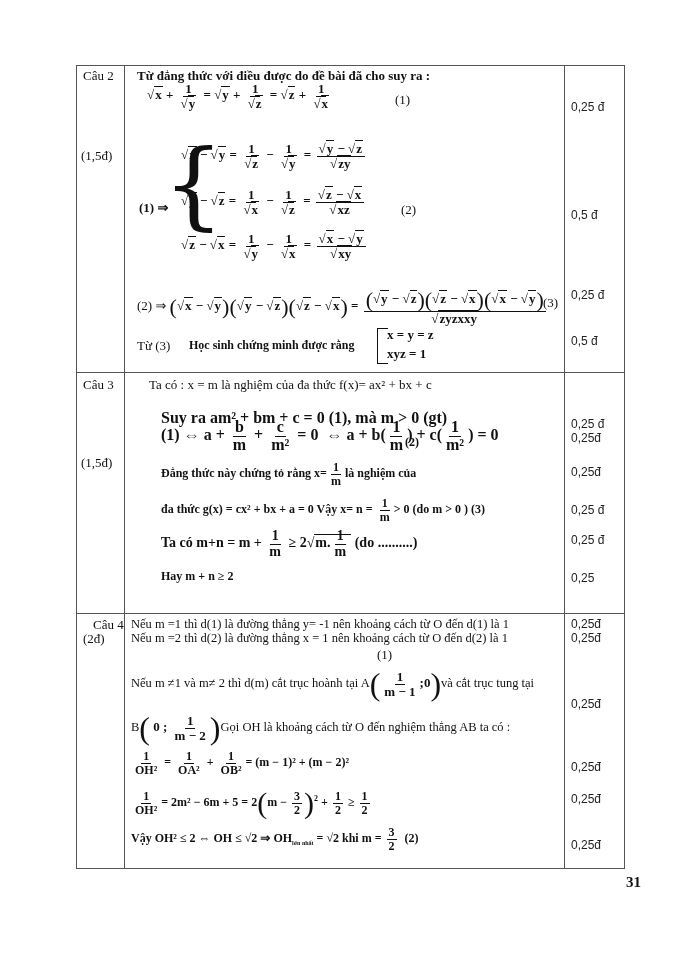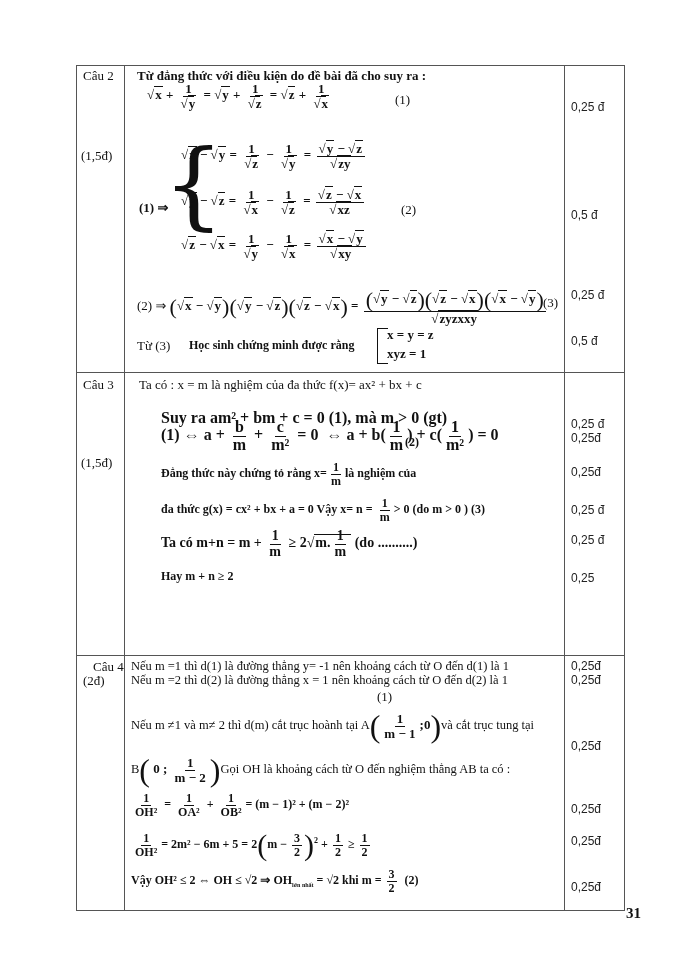--- a/index.html
+++ b/index.html
@@ -18,21 +18,21 @@
           margin: 0 2px; line-height: 1.05; }
   .frac .num { border-bottom: 1.2px solid #111; padding: 0 2px; }
   .frac .den { padding: 0 2px; }
   .sq { display: inline-block; }
   .sq::before { content: "\221A"; font-weight: normal; }
   .sq .rad { border-top: 1.2px solid #111; padding: 0 1px; }
   .brace { font-size: 96px; font-weight: normal; line-height: 1; font-family: "DejaVu Serif", serif; }
   .bigpar { font-size: 22px; font-weight: normal; vertical-align: middle; }
   .score { font-family: "Liberation Sans", sans-serif; font-size: 12px; color: #222; }
   .pagenum { position: absolute; left: 626px; top: 874px; font-weight: bold; font-size: 15px;
-             font-family: "Liberation Serif", serif; margin-top: 31px; }
+             font-family: "Liberation Serif", serif; }
   sup { font-size: 8px; }
   sub { font-size: 6px; }
   .bracket { display: inline-block; border-left: 1.5px solid #111; border-top: 1.5px solid #111;
              border-bottom: 1.5px solid #111; padding: 0 0 0 4px; width: 6px; height: 34px; vertical-align: middle; }
 </style>
 </head>
 <body>
 
 <div class="page">
 <table class="sol">
@@ -42,21 +42,21 @@
         <col class="c3">
       </colgroup>
 
   <tbody>
         <tr style="height:307px">
     <td>
       <span class="abs lbl" style="left:6px;top:2px">Câu 2</span>
       <span class="abs lbl" style="left:4px;top:82px">(1,5đ)</span>
     </td>
     <td>
-      <span class="abs b" style="left:12px;top:2px">Từ đẳng thức với điều kiện do đề bài đã cho suy ra :</span>
+      <span class="abs b" style="left:12px;top:2px">Từ đẳng thức với điều được do đề bài đã cho suy ra :</span>
 
       <span class="abs m" style="left:22px;top:16px">
         <span class="sq"><span class="rad">x</span></span> +
         <span class="frac">
                 <span class="num">1</span>
                 <span class="den"><span class="sq"><span class="rad">y</span></span></span>
               </span> =
         <span class="sq"><span class="rad">y</span></span> +
         <span class="frac">
                 <span class="num">1</span>
@@ -136,27 +136,27 @@
       <span class="abs m" style="left:262px;top:280px">xyz = 1</span>
     </td>
     <td>
       <span class="abs score" style="left:6px;top:34px">0,25 đ</span>
       <span class="abs score" style="left:6px;top:142px">0,5 đ</span>
       <span class="abs score" style="left:6px;top:222px">0,25 đ</span>
       <span class="abs score" style="left:6px;top:268px">0,5 đ</span>
     </td>
   </tr>
 
-  <tr style="height:283px">
+  <tr style="height:241px">
     <td>
       <span class="abs lbl" style="left:6px;top:4px">Câu 3</span>
       <span class="abs lbl" style="left:4px;top:82px">(1,5đ)</span>
     </td>
     <td>
-      <span class="abs lbl" style="left:14px;top:4px">Ta có :   x = m  là nghiệm  của đa thức f(x)=  ax² + bx + c</span>
+      <span class="abs lbl" style="left:24px;top:4px">Ta có :   x = m  là nghiệm  của đa thức f(x)=  ax² + bx + c</span>
       <span class="abs m" style="left:36px;top:36px;font-size:16px">Suy ra am² + bm + c = 0   (1),  mà m &gt; 0 (gt)</span>
       <span class="abs m" style="left:36px;top:46px;font-size:16px">
         (1) ⇔ a + <span class="frac">
                 <span class="num">b</span>
                 <span class="den">m</span>
               </span> +
         <span class="frac">
                 <span class="num">c</span>
                 <span class="den">m²</span>
               </span> = 0 &nbsp;⇔ a + b(<span class="frac">

